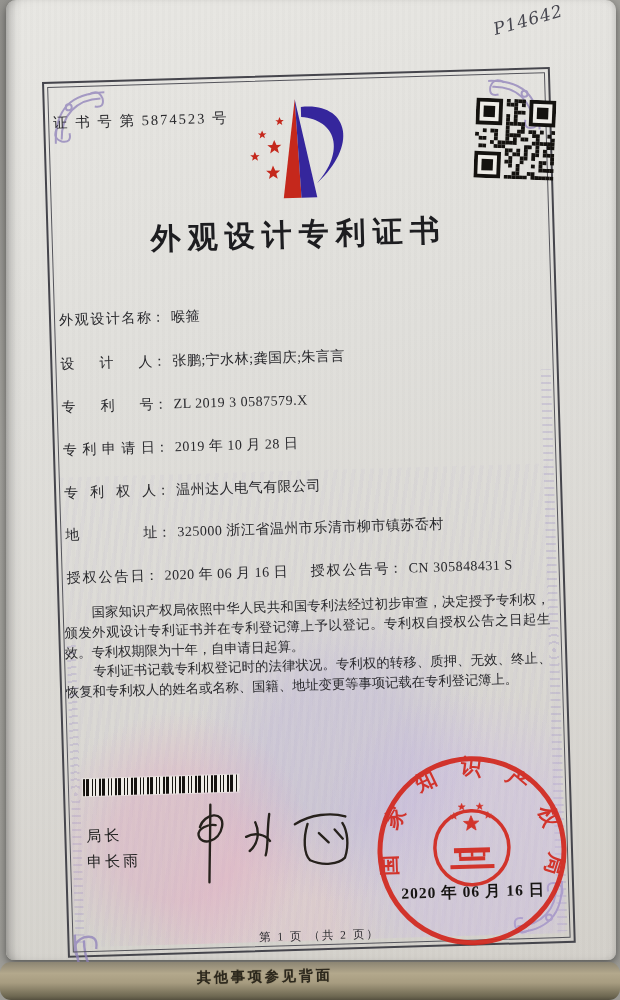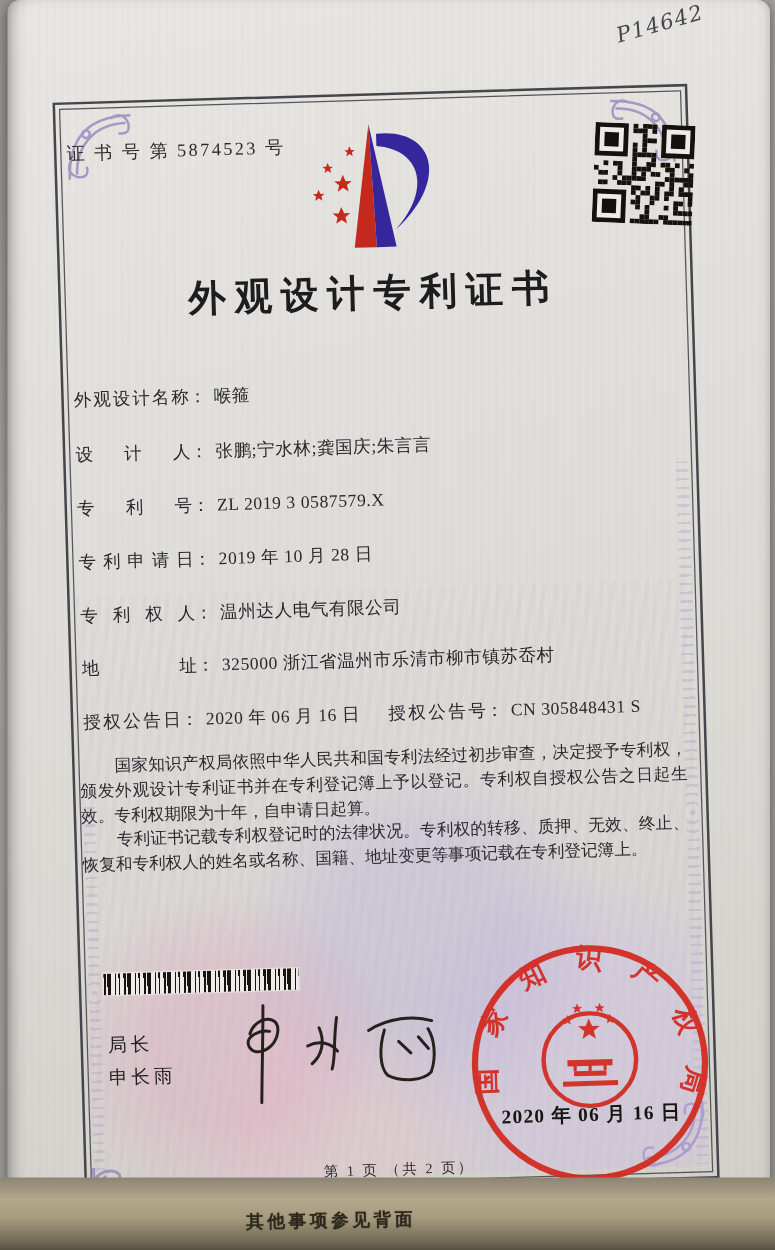--- a/index.html
+++ b/index.html
@@ -12,22 +12,23 @@
   
   .paper{
     position:absolute;left:6px;top:0;right:4px;bottom:40px;
     background:
       repeating-linear-gradient(90deg, rgba(0,0,0,.012) 0 3px, rgba(255,255,255,.012) 3px 6px),
       linear-gradient(168deg,#e8e7e3 0%,#e0dfdb 38%,#dbd9d4 68%,#d3d0ca 100%);
     border-radius:10px 10px 8px 8px;
     box-shadow:0 3px 9px rgba(0,0,0,.45), inset 10px 0 14px -10px rgba(0,0,0,.5), inset -6px 0 10px -8px rgba(0,0,0,.3);
   }
   .bottom-band{
-    position:absolute;left:0;right:0;bottom:0;height:58px;
+    position:absolute;left:0;right:0;bottom:0;height:38px;
     background:linear-gradient(180deg,#8c8573 0%,#b3a88c 30%,#a79c80 55%,#6e6852 90%,#55503f 100%);
+    border-radius:11px;
   }
   .back-note{
     position:absolute;left:0;right:90px;bottom:14px;text-align:center;
     font-size:14px;font-weight:bold;color:#2c281d;letter-spacing:3px;
     transform:rotate(-1deg);text-shadow:0 0 1px rgba(60,50,30,.6);
   }
   
   .sheet{position:absolute;inset:0;transform:rotate(-1.7deg);transform-origin:52% 55%;}
   .annotation{
     position:absolute;left:508px;top:16px;transform:rotate(-14deg);

